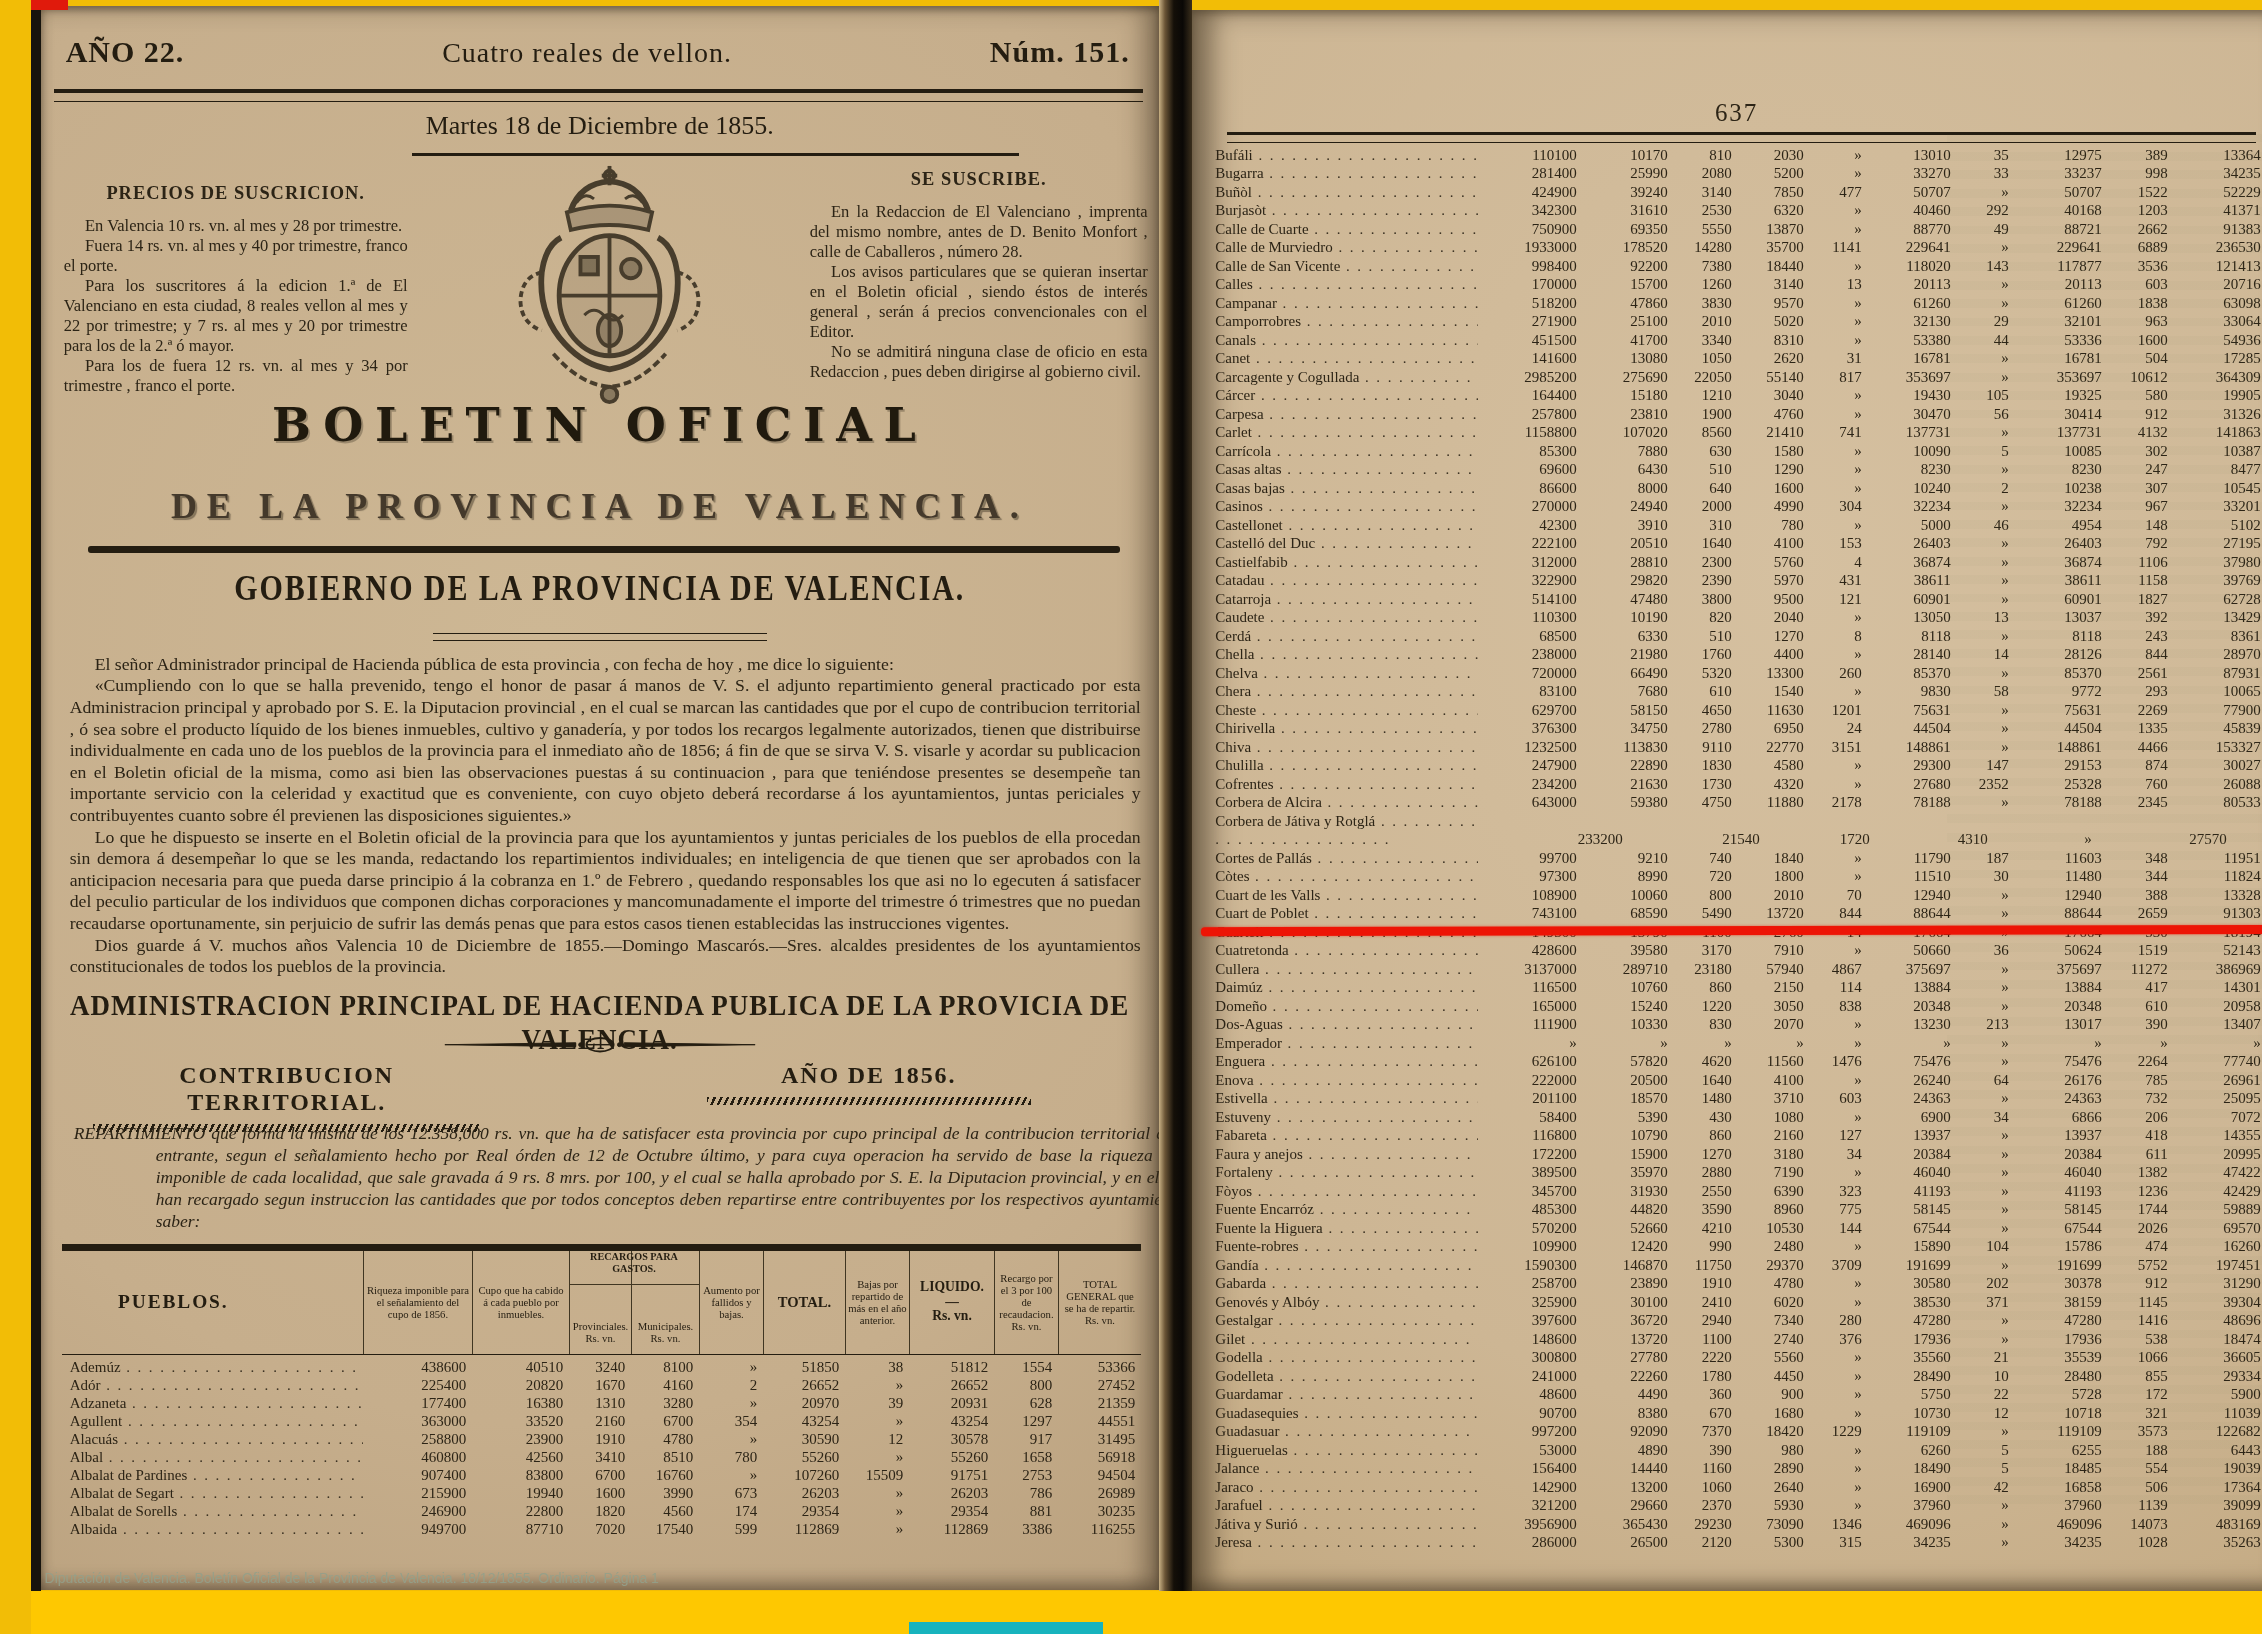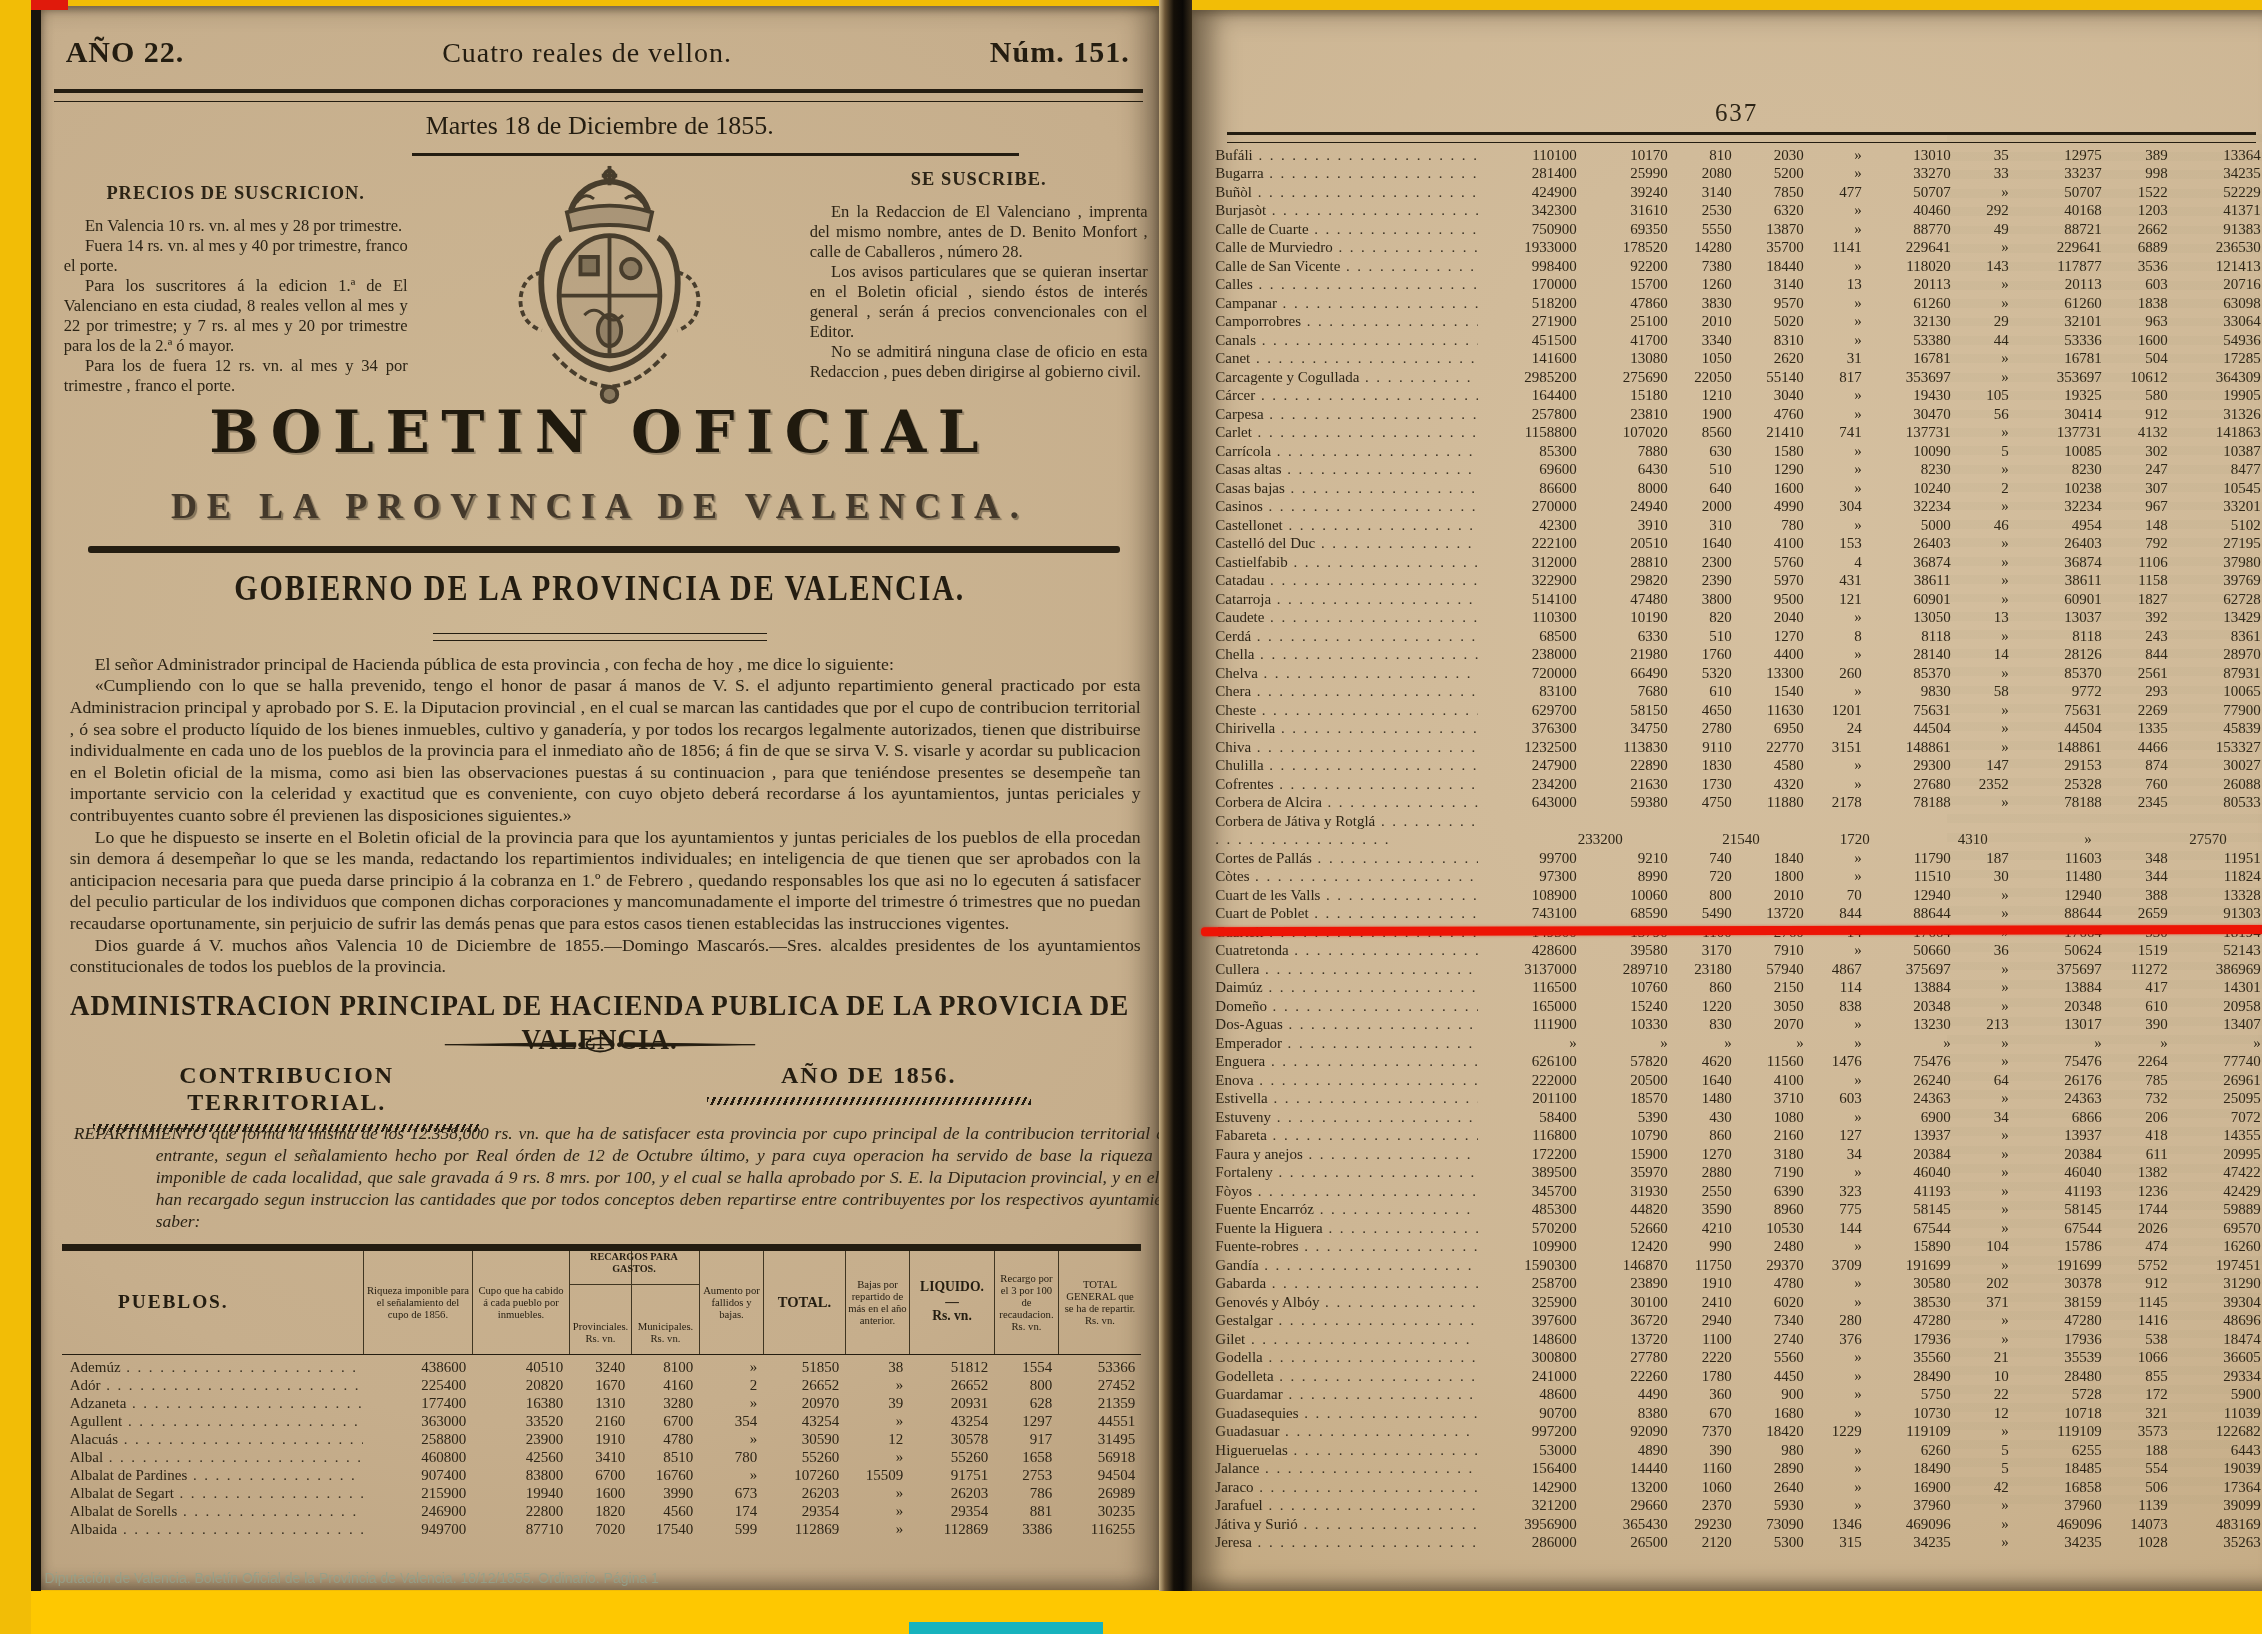--- a/index.html
+++ b/index.html
@@ -35,21 +35,21 @@
 
   .col{position:absolute;font-size:16.5px;line-height:20px;text-align:justify;}
   .col h3{margin:0 0 13.6px;text-align:center;font-size:18.4px;letter-spacing:1px;font-weight:bold;}
   .col p{margin:0;text-indent:21.3px;}
   .col-precios{top:177px;left:23px;width:344px;}
   .col-suscribe{top:163px;left:769px;width:338px;}
 
   .crest{position:absolute;top:153px;left:462px;width:213px;height:254px;opacity:.9;}
 
   .boletin{position:absolute;top:392px;left:0;width:100%;text-align:center;margin:0;
-    font-family:"DejaVu Serif",serif;font-size:58px;font-weight:bold;letter-spacing:11.6px;color:#201a0e;
+    font-family:"DejaVu Serif",serif;font-size:46px;font-weight:bold;letter-spacing:11.6px;color:#201a0e;
     text-shadow:1.9px 1.9px 0 rgba(32,26,14,.28);}
   .provincia{position:absolute;top:479px;left:0;width:100%;text-align:center;
     font-size:36px;font-weight:bold;letter-spacing:9.7px;color:#44392b;
     text-shadow:1px 1px 0 #8a7a5e,1.9px 1.9px 1px rgba(44,36,24,.45);}
   .rule-thick{position:absolute;top:540px;left:47px;right:39px;height:6.8px;background:#241d11;border-radius:2.9px;}
   .gobierno{position:absolute;top:565px;left:0;width:100%;text-align:center;margin:0;
     font-size:30px;font-weight:bold;letter-spacing:1.9px;color:#241d11;transform:scaleY(1.18);}
   .gobierno-underline{position:absolute;top:627px;left:calc(50% - 167px);width:334px;height:5.8px;
     border-top:1.9px solid #241d11;border-bottom:1px solid #241d11;}
 

